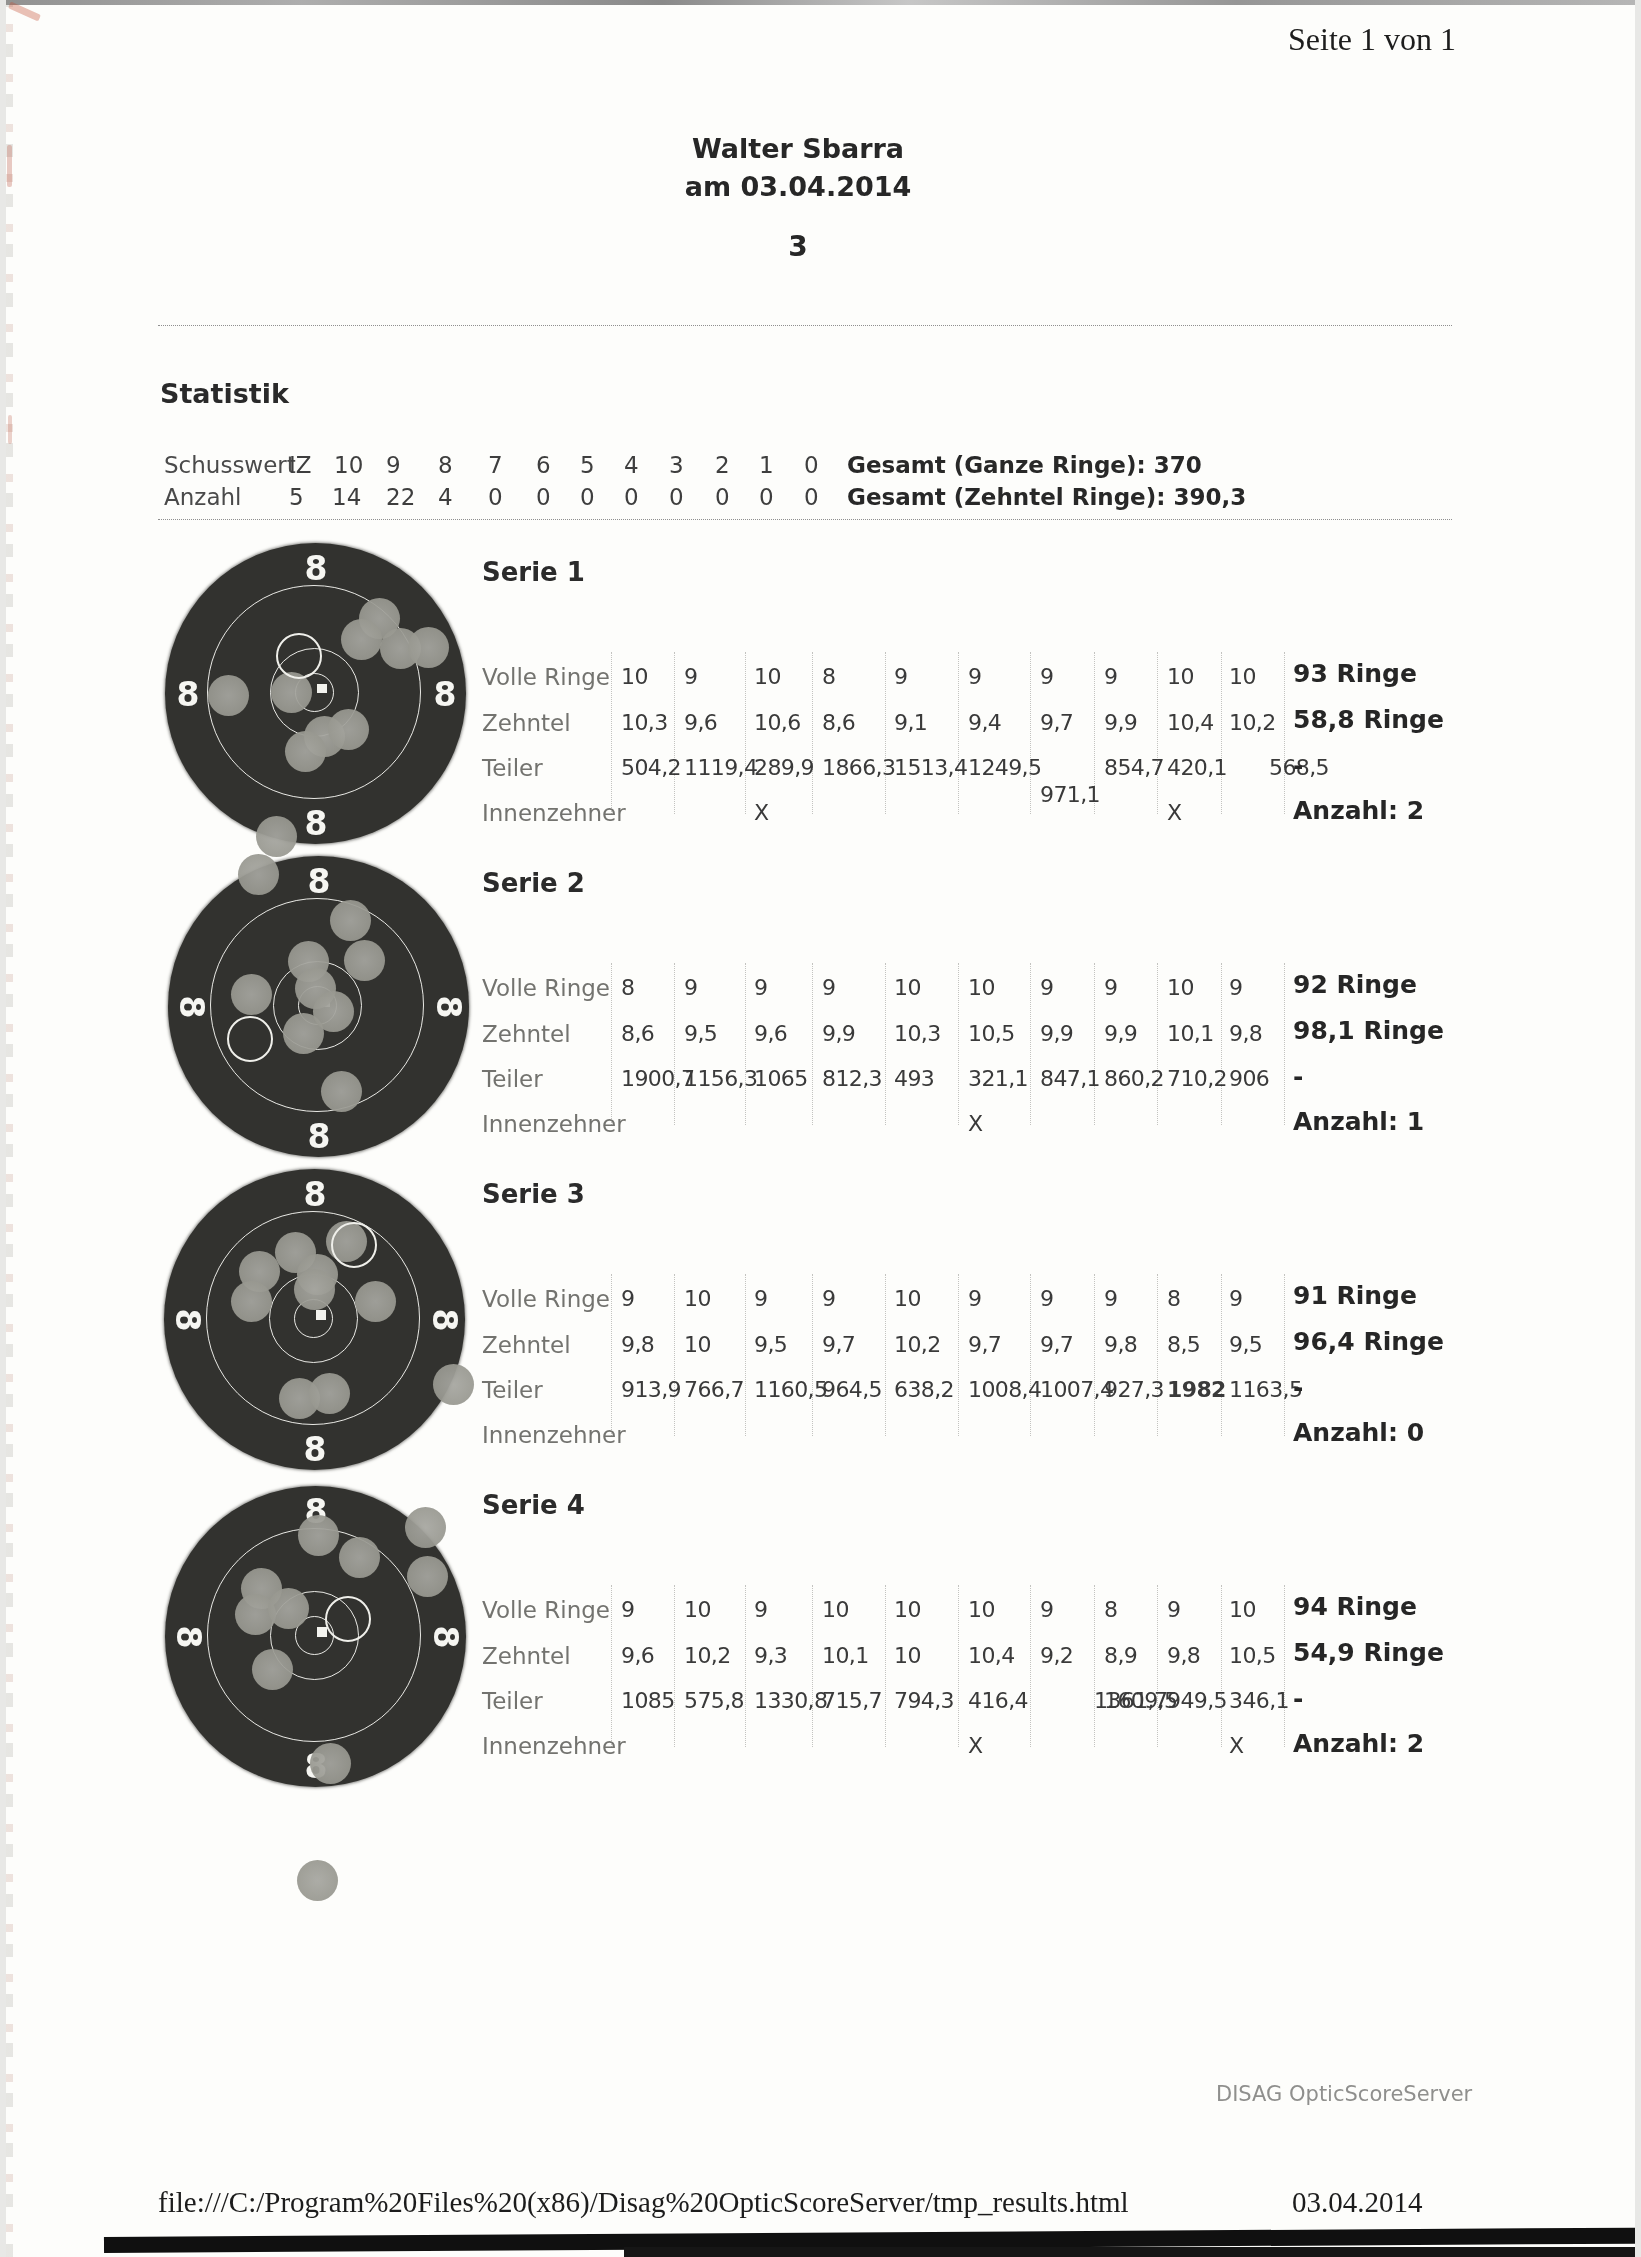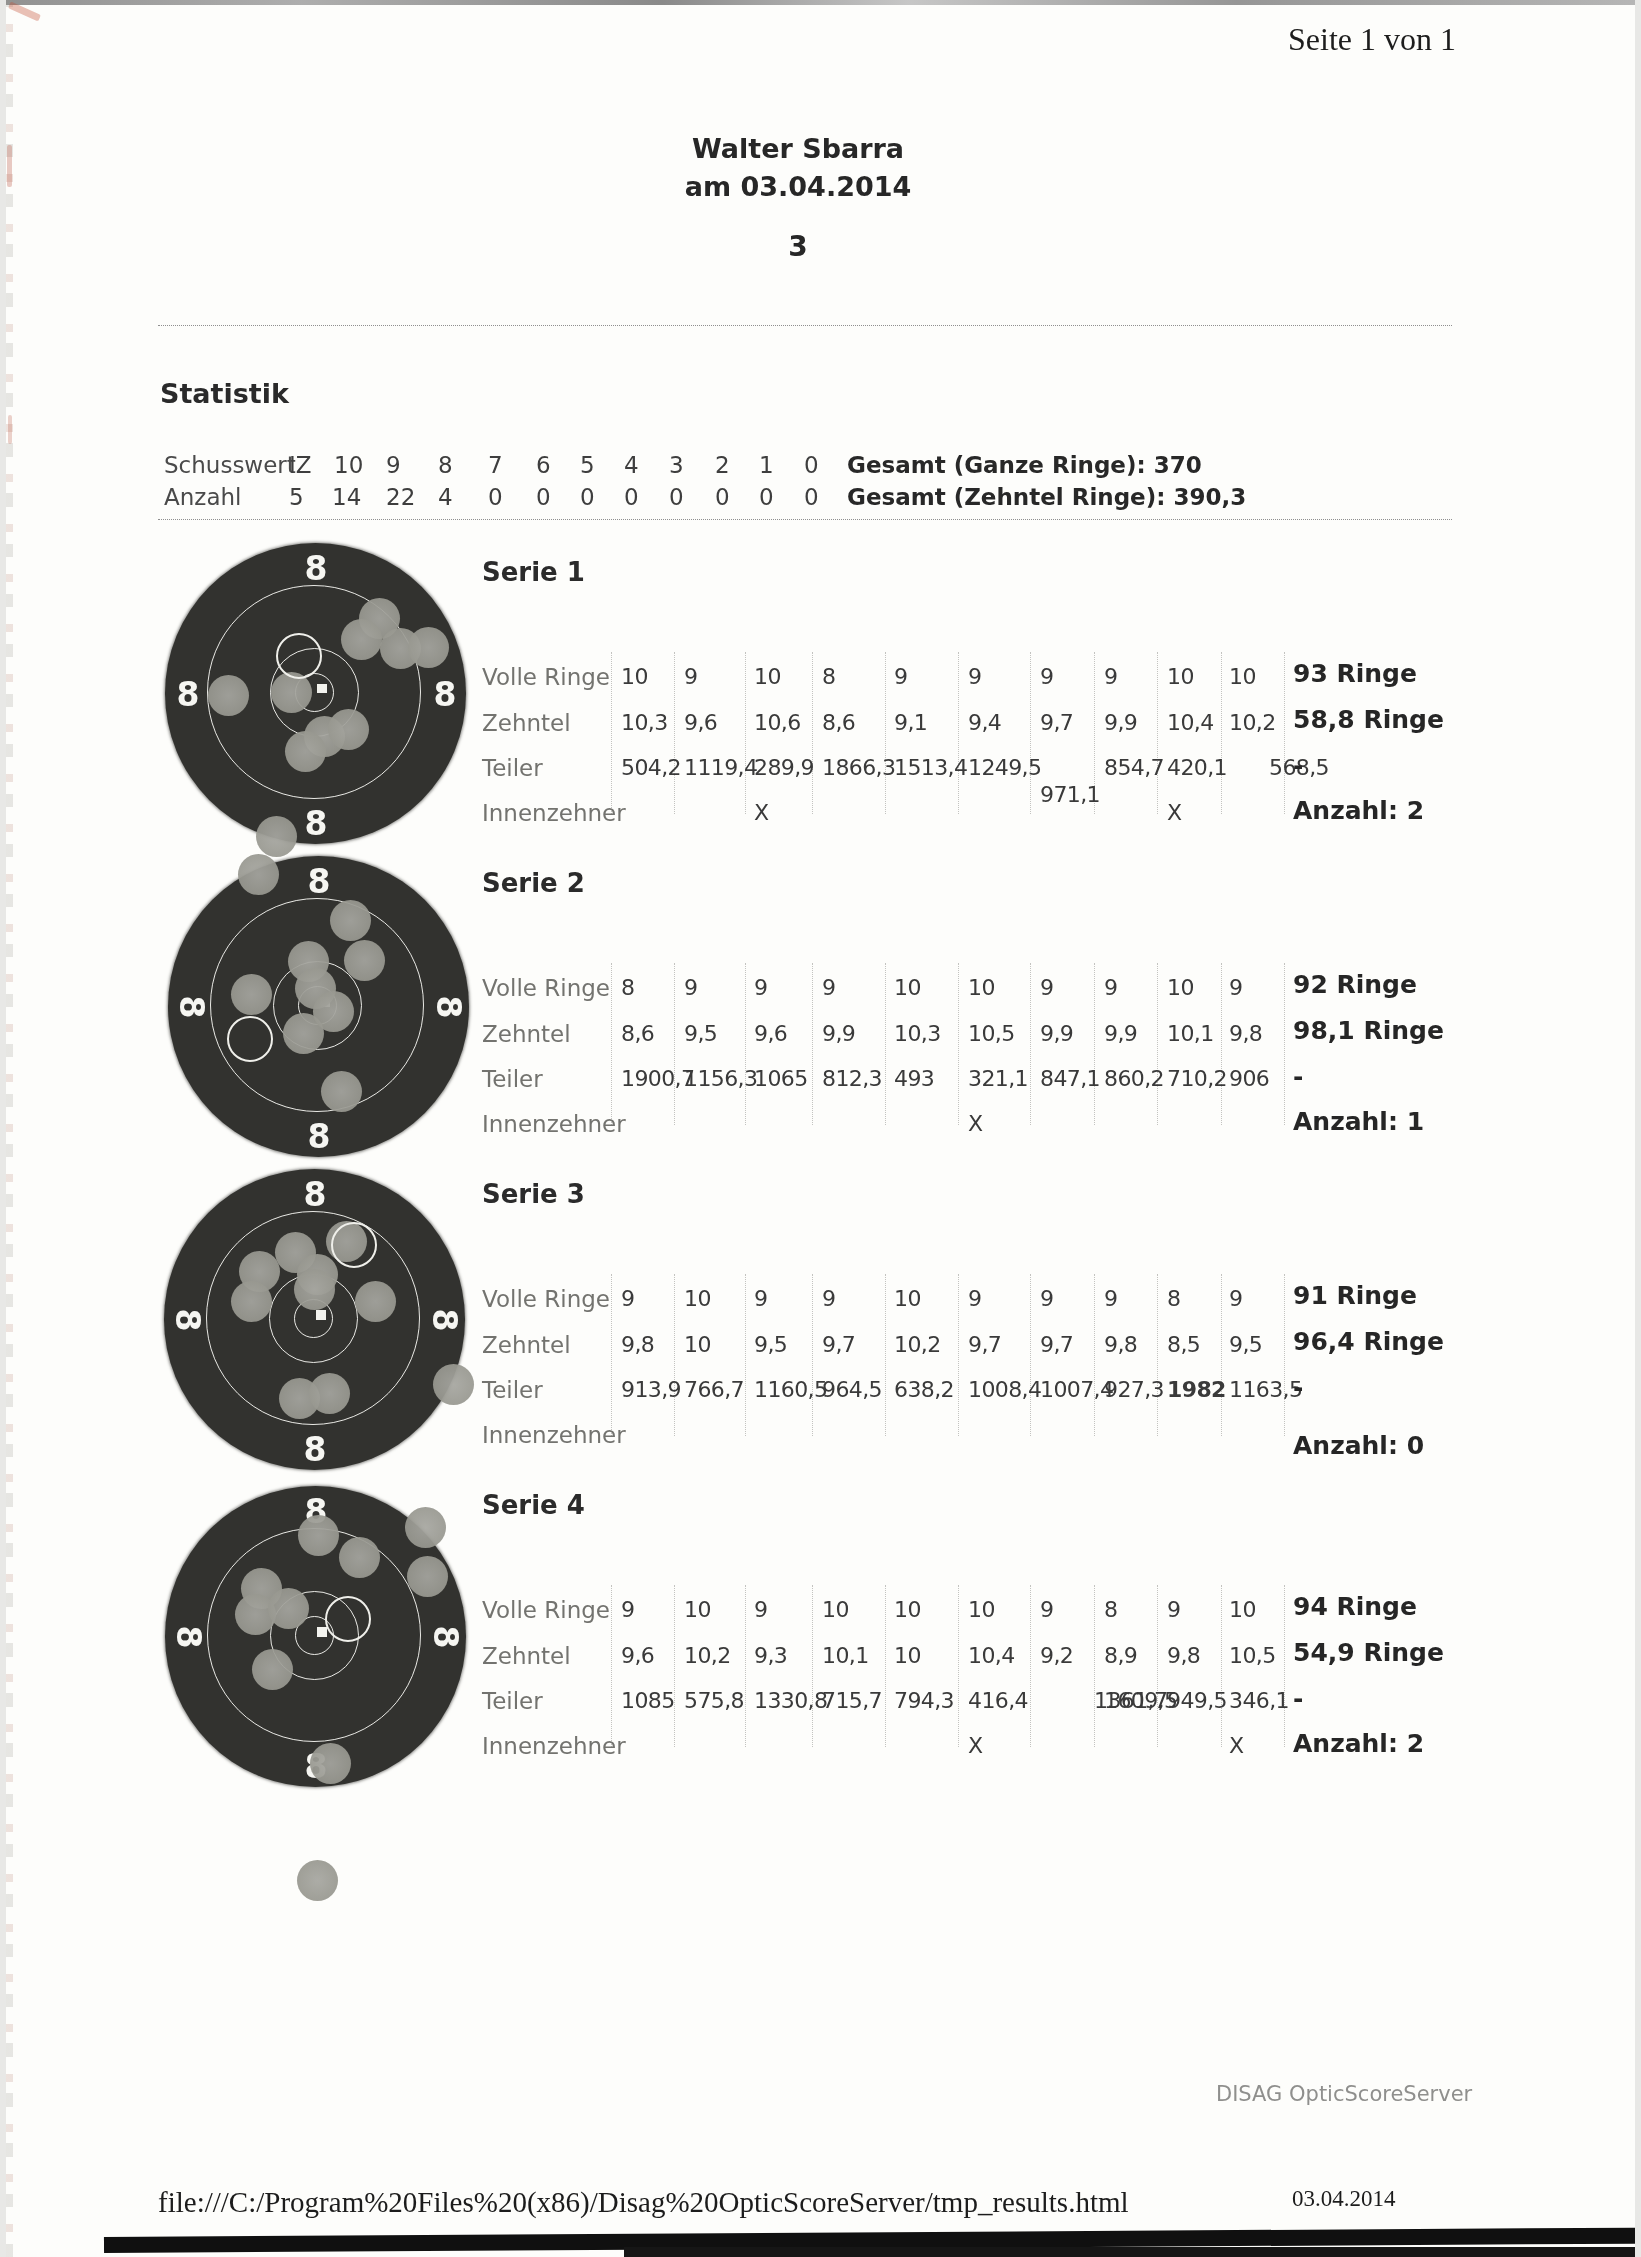--- a/index.html
+++ b/index.html
@@ -55,21 +55,21 @@
   .ring-num{position:absolute;width:39px;height:39px;line-height:39px;text-align:center;
     color:#f6f6f2;font-size:33px;font-weight:bold;transform:translate(-50%,-50%);}
   .ring-num.rot{transform:translate(-50%,-50%) rotate(90deg);}
   .shot{position:absolute;width:41px;height:41px;border-radius:50%;
     background:radial-gradient(circle,#a6a6a0 0%,#97978f 75%);opacity:.93;}
   .shot-marker{position:absolute;width:42px;height:42px;border-radius:50%;
     border:2.9px solid #efefea;background:transparent;}
 
   .footer-app{position:absolute;left:1210px;top:2082px;font-size:21px;color:#8f8f8d;}
   .footer-url{position:absolute;left:152px;top:2186px;font-size:29px;color:#1c1c1c;white-space:nowrap;}
-  .footer-date{position:absolute;left:1286px;top:2186px;font-size:23px;color:#1c1c1c;}
+  .footer-date{position:absolute;left:1286px;top:2186px;font-size:29px;color:#1c1c1c;}
 </style>
 </head>
 <body>
 
 <div class="page">
 
   <div class="scan-top-edge"></div>
   <div class="scan-left-noise"></div>
   <div class="scan-mark" style="left:1.9px;top:7.7px;width:33px;height:6.8px;background:rgba(196,76,52,.35);transform:rotate(24deg);"></div>
   <div class="scan-mark" style="left:1px;top:145px;width:4.8px;height:42px;background:rgba(186,84,62,.30);"></div>
@@ -316,21 +316,21 @@
         <div class="result-cell" style="left: 888px; top: 198px;">638,2</div>
         <div class="result-cell" style="left: 962px; top: 198px;">1008,4</div>
         <div class="result-cell" style="left: 1034px; top: 198px;">1007,4</div>
         <div class="result-cell" style="left: 1098px; top: 198px;">927,3</div>
         <div class="result-cell" style="left: 1161px; top: 198px; font-weight: bold;">1982</div>
         <div class="result-cell" style="left: 1223px; top: 198px;">1163,5</div>
         <div class="row-label" style="top: 243px;">Innenzehner</div>
         <div class="serie-sum" style="top: 102px;">91 Ringe</div>
         <div class="serie-sum" style="top: 148px;">96,4 Ringe</div>
         <div class="serie-sum" style="top: 194px;">-</div>
-        <div class="serie-sum" style="top: 239px; margin-top: 13px;">Anzahl: 0</div>
+        <div class="serie-sum" style="top: 239px;">Anzahl: 0</div>
         <div class="target" style="left: 158px; top: -9.7px;">
           <div class="target-disc"></div>
           <div class="ring" style="left: 42px; top: 42px; width: 212px; height: 212px;"></div>
           <div class="ring" style="left: 105px; top: 105px; width: 87px; height: 87px;"></div>
           <div class="ring" style="left: 130px; top: 130px; width: 37px; height: 37px;"></div>
           <div class="center-dot" style="left: 152px; top: 141px;"></div>
           <div class="ring-num" style="left: 151px; top: 25px;">8</div>
           <div class="ring-num" style="left: 151px; top: 280px;">8</div>
           <div class="ring-num rot" style="left: 23px; top: 151px;">8</div>
           <div class="ring-num rot" style="left: 280px; top: 151px;">8</div>

